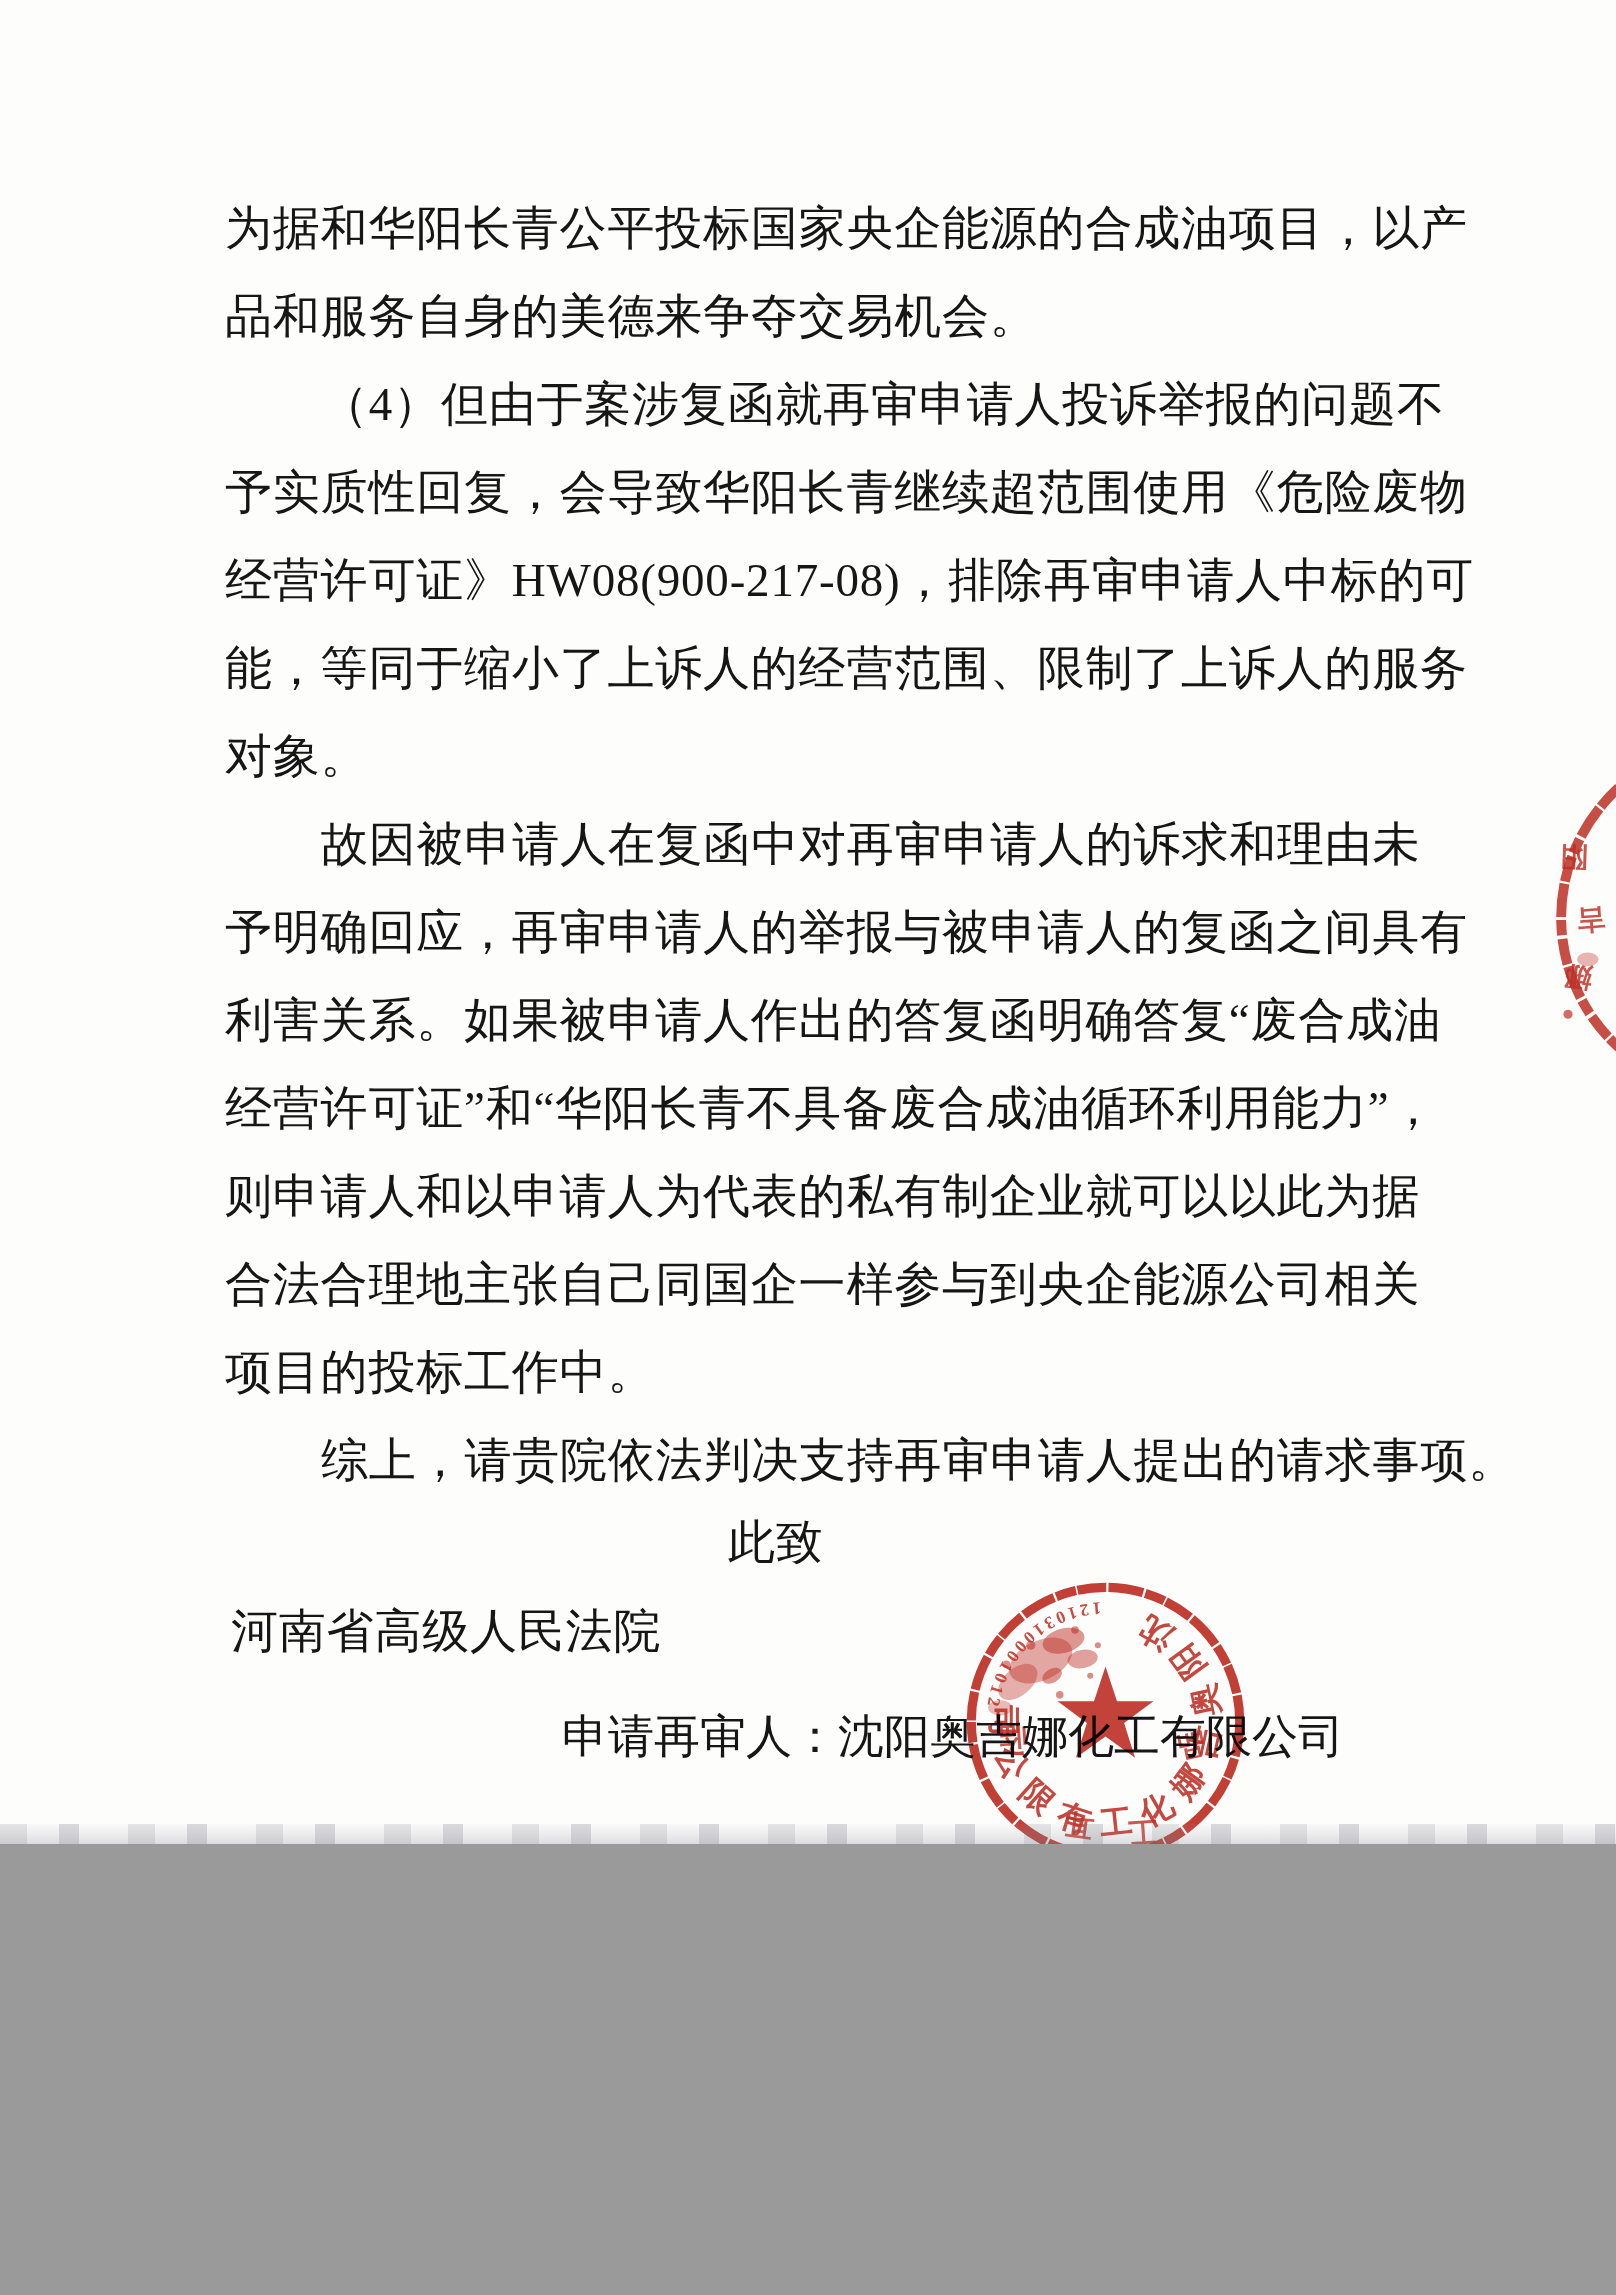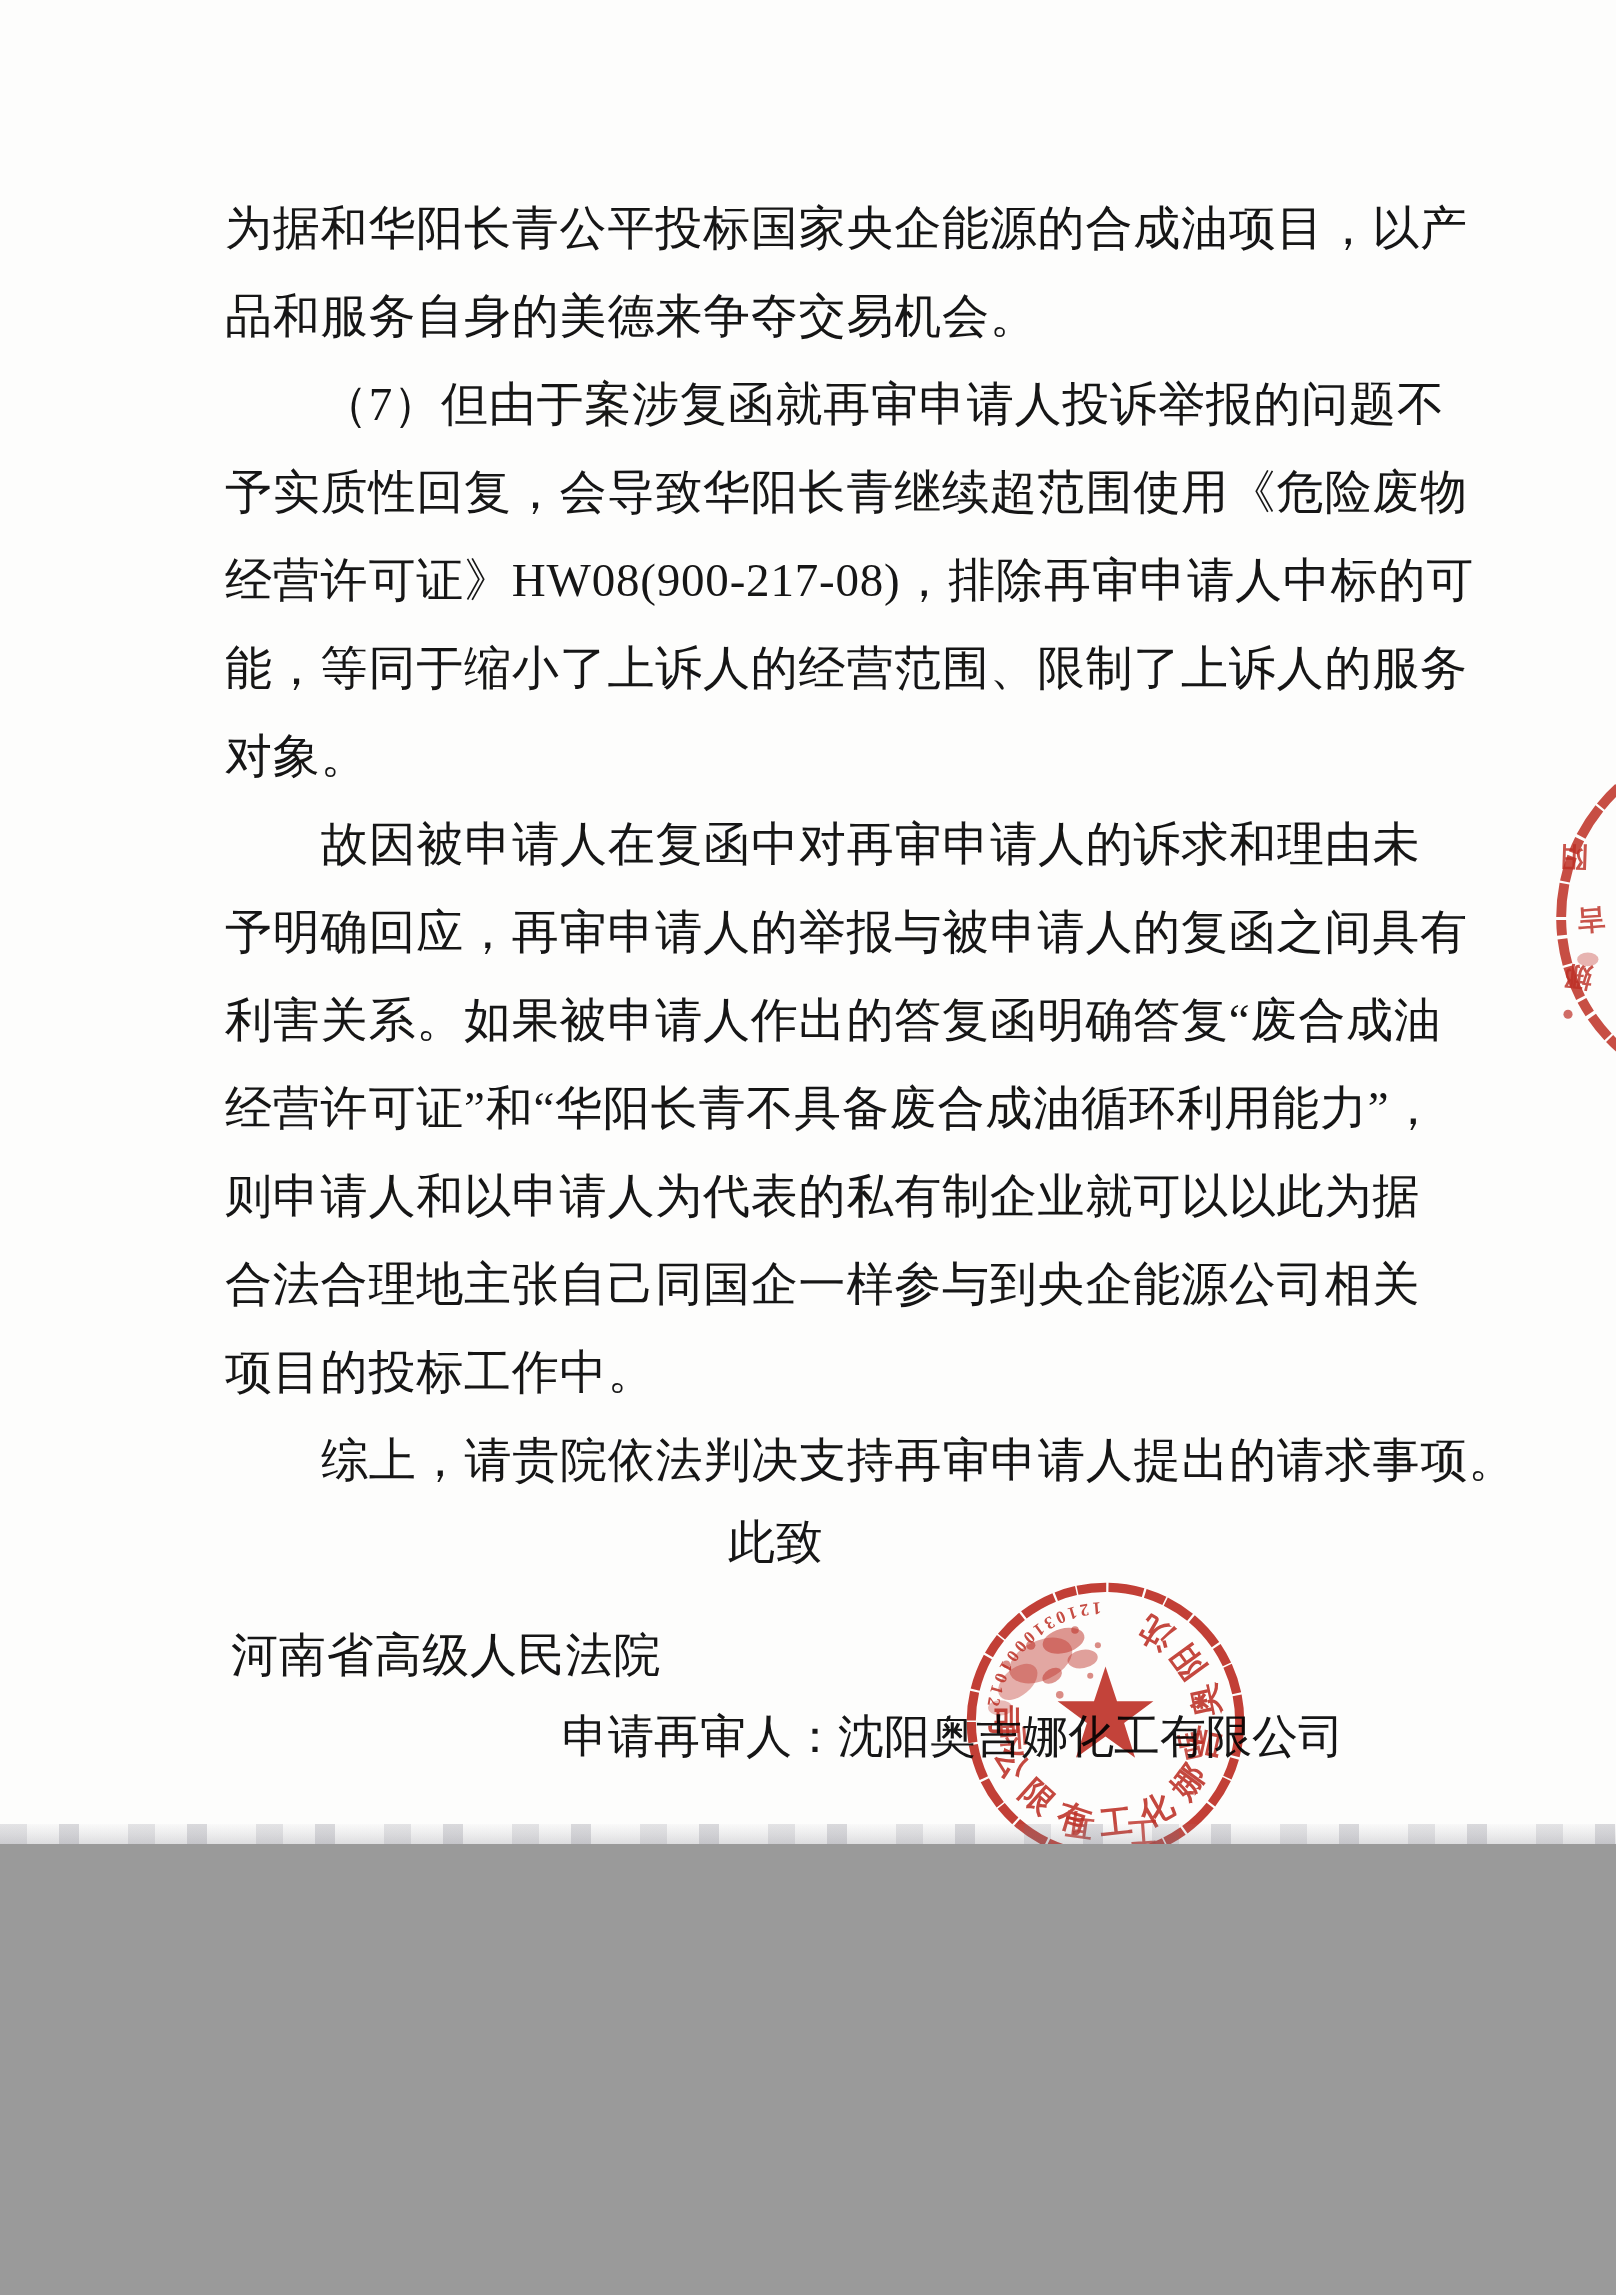--- a/index.html
+++ b/index.html
@@ -18,21 +18,21 @@
     white-space:nowrap;
   }
   .bline{height:88px;}
   .bline.ind{padding-left:96px;}
   
   .closing-line{
     position:absolute;white-space:nowrap;
     font-size:47px;line-height:53px;letter-spacing:0.8px;text-align:right;
   }
   #salute{left:728px;top:1516px;}
-  #court{left:231px;top:1605px;margin-top:24px;}
+  #court{left:231px;top:1605px;}
   #applicant{left:562px;top:1710px;font-size:46px;letter-spacing:0;}
   #dateline{left:915px;top:1780px;font-size:43px;letter-spacing:1.5px;}
   
   .page-number{
     position:absolute;left:778px;top:2161px;width:61px;
     text-align:center;font-family:"DejaVu Sans","Liberation Sans",sans-serif;
     font-size:34px;font-weight:600;color:#1d1d1d;
   }
   
   .seal{
@@ -53,21 +53,21 @@
   }
 </style>
 </head>
 <body>
 
 <div class="page">
 
   <div class="body-text">
       <div class="bline">为据和华阳长青公平投标国家央企能源的合成油项目，以产</div>
       <div class="bline">品和服务自身的美德来争夺交易机会。</div>
-      <div class="bline ind">（7）但由于案涉复函就再审申请人投诉举报的问题不</div>
+      <div class="bline ind">（4）但由于案涉复函就再审申请人投诉举报的问题不</div>
       <div class="bline">予实质性回复，会导致华阳长青继续超范围使用《危险废物</div>
       <div class="bline">经营许可证》HW08(900-217-08)，排除再审申请人中标的可</div>
       <div class="bline">能，等同于缩小了上诉人的经营范围、限制了上诉人的服务</div>
       <div class="bline">对象。</div>
       <div class="bline ind">故因被申请人在复函中对再审申请人的诉求和理由未</div>
       <div class="bline">予明确回应，再审申请人的举报与被申请人的复函之间具有</div>
       <div class="bline">利害关系。如果被申请人作出的答复函明确答复“废合成油</div>
       <div class="bline">经营许可证”和“华阳长青不具备废合成油循环利用能力”，</div>
       <div class="bline">则申请人和以申请人为代表的私有制企业就可以以此为据</div>
       <div class="bline">合法合理地主张自己同国企一样参与到央企能源公司相关</div>

